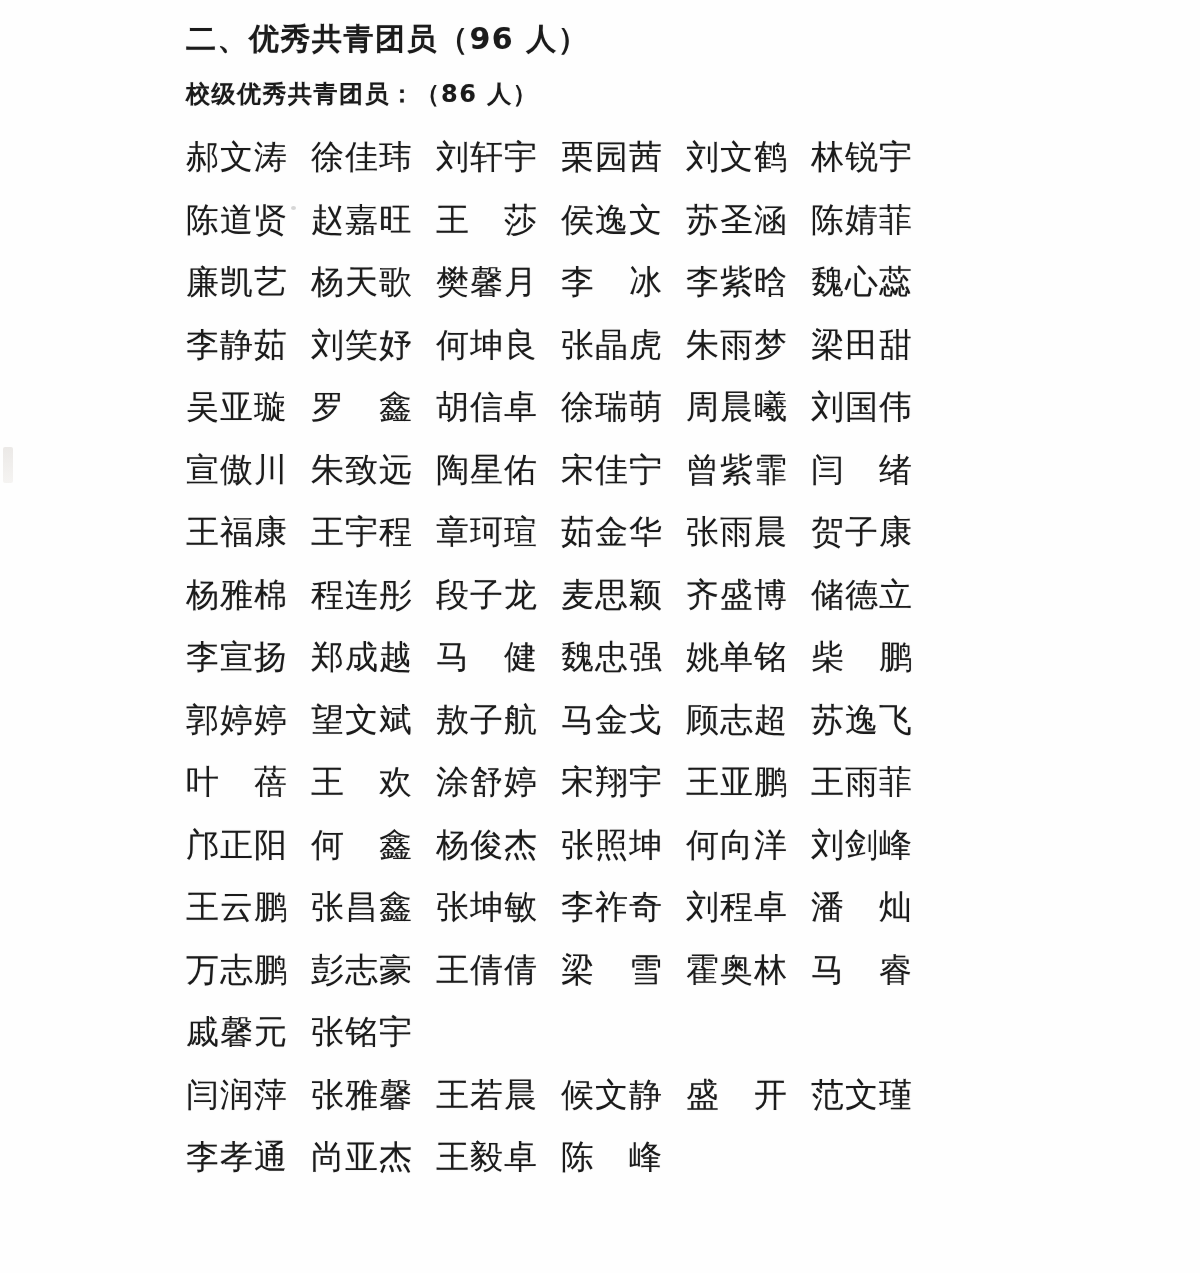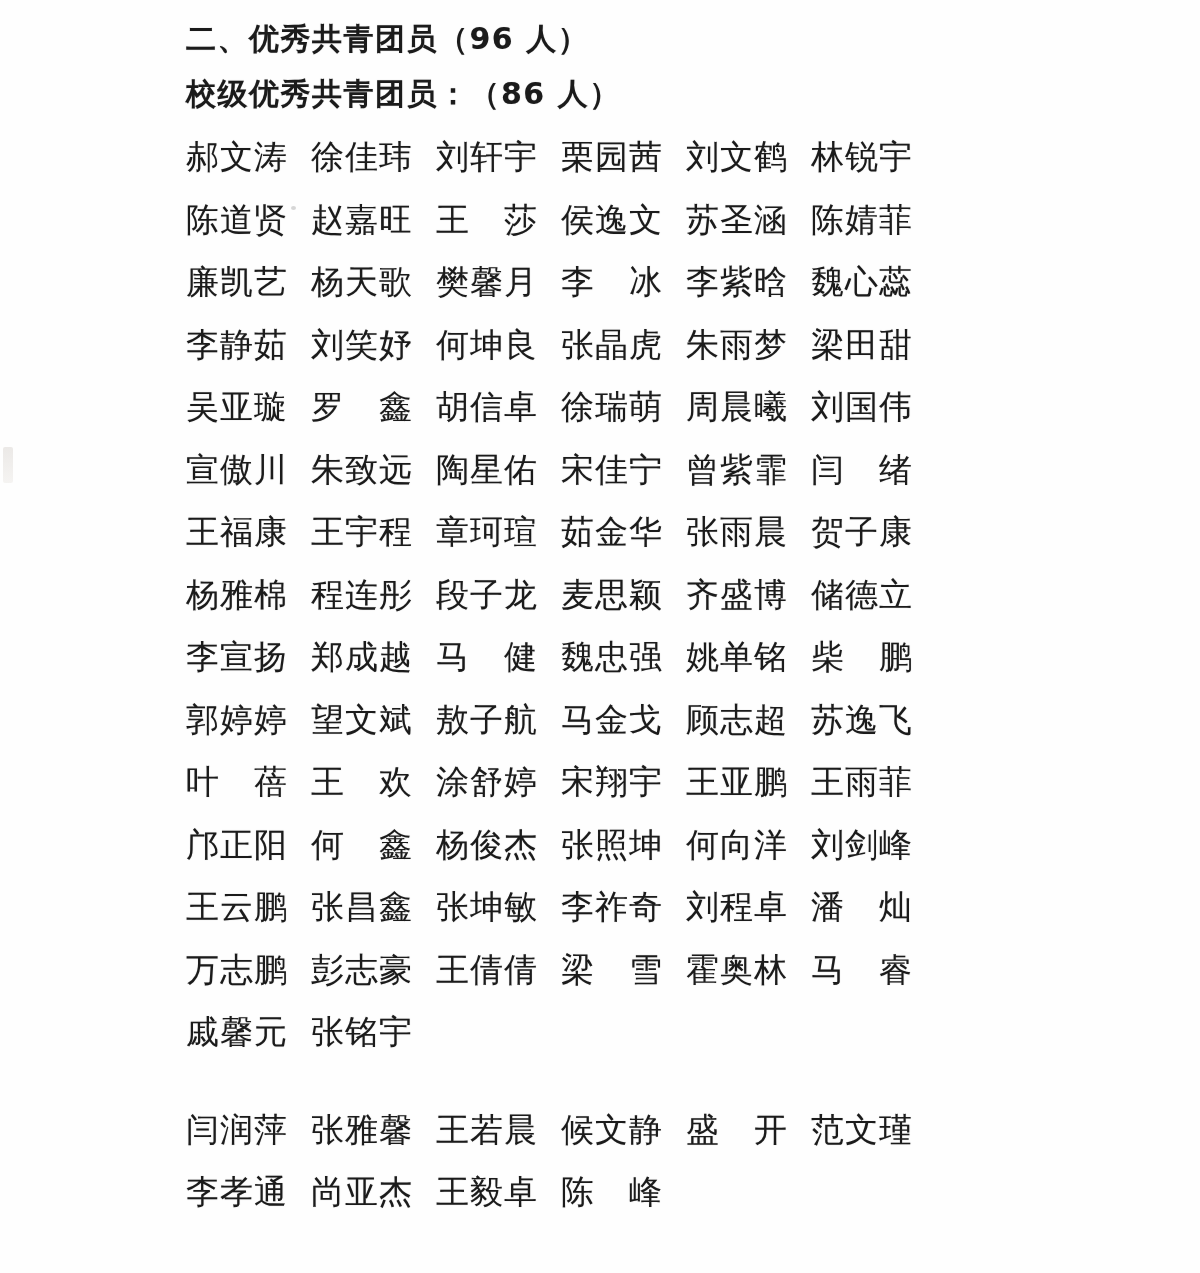--- a/index.html
+++ b/index.html
@@ -27,39 +27,39 @@
 
   h1.section-title {
     font-size: 30px;
     line-height: 34px;
     font-weight: 700;
     letter-spacing: 1.5px;
     white-space: nowrap;
   }
 
   h2.subsection-heading {
-    font-size: 30px;
+    font-size: 24px;
     line-height: 32px;
     font-weight: 700;
     letter-spacing: 1.5px;
     white-space: nowrap;
   }
 
   #heading-school { margin-top: 22px; }
 
   .names-grid {
     display: grid;
     grid-template-columns: repeat(6, 102px);
     column-gap: 23px;
     grid-auto-rows: 62.5px;
     align-items: start;
   }
 
   #names-school { margin-top: 30px; }
-  #names-college { margin-top: 35px; }
+  #names-college { }
 
   .name {
     font-size: 33px;
     line-height: 34px;
     letter-spacing: 1px;
     font-weight: 400;
     white-space: nowrap;
   }
 
   

